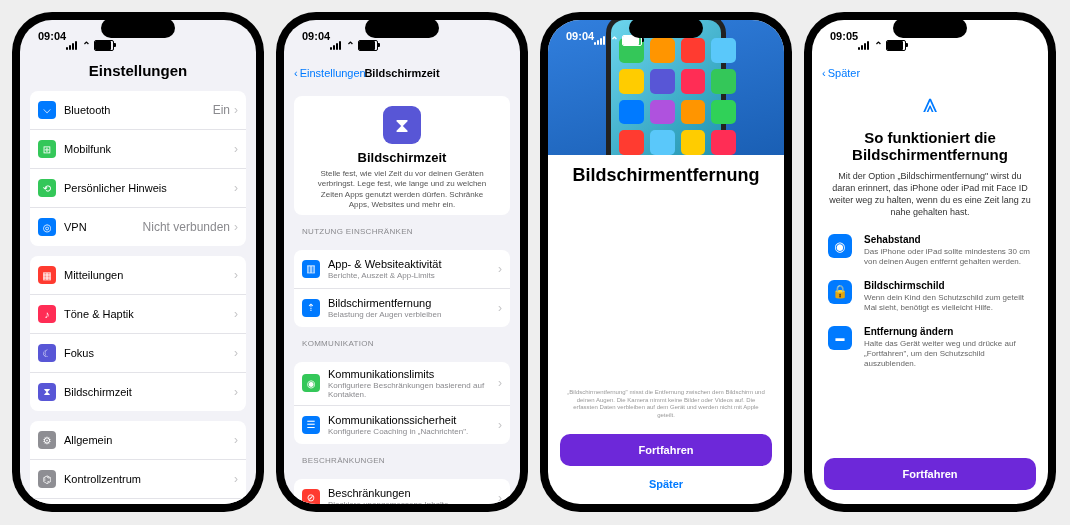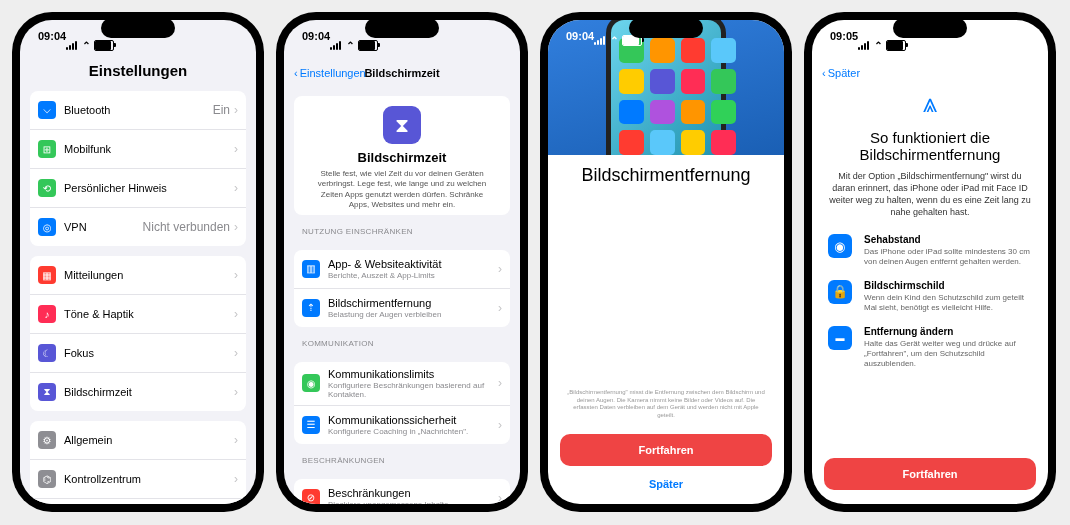--- a/index.html
+++ b/index.html
@@ -29,24 +29,24 @@
   .val{color:#8a8a8e;font-size:12px;margin-right:4px}
   .chev{color:#c5c5c7;font-size:12px}
   .sect-h{font-size:8px;color:#8a8a8e;text-transform:uppercase;padding:12px 8px 4px;letter-spacing:0.3px}
   .hero{text-align:center;padding:4px 16px}
   .hero-ico{width:38px;height:38px;background:#5856d6;border-radius:9px;margin:6px auto;display:flex;align-items:center;justify-content:center;color:#fff;font-size:20px}
   .hero-title{font-weight:700;font-size:13px;margin:4px 0}
   .hero-desc{font-size:8px;color:#555;line-height:1.3}
   .full-img{width:100%;height:165px;background:linear-gradient(165deg,#3584e4,#1a5fb4);border-radius:0;display:flex;align-items:flex-end;justify-content:center;overflow:hidden;margin-top:-30px}
   .mini-phone{width:120px;height:140px;background:linear-gradient(135deg,#6dd5ed,#2193b0);border:5px solid #222;border-bottom:none;border-radius:18px 18px 0 0;padding:18px 8px 0;box-sizing:border-box;display:grid;grid-template-columns:repeat(4,1fr);gap:6px}
   .app-ico{width:100%;aspect-ratio:1;border-radius:5px}
-  .big-title{font-size:18px;font-weight:400;text-align:center;padding:10px 14px 6px;line-height:1.15}
+  .big-title{font-size:18px;font-weight:700;text-align:center;padding:10px 14px 6px;line-height:1.15}
   .body-text{font-size:9px;text-align:center;padding:0 16px;line-height:1.35;color:#333}
   .fine{font-size:6px;color:#999;text-align:center;padding:8px 18px;line-height:1.3}
-  .btn-primary{background:#ef4444;color:#fff;text-align:center;padding:10px;border-radius:10px;margin:6px 12px;font-size:11px;font-weight:600}
+  .btn-primary{background:#6d28d9;color:#fff;text-align:center;padding:10px;border-radius:10px;margin:6px 12px;font-size:11px;font-weight:600}
   .btn-sec{color:#007aff;text-align:center;padding:6px;font-size:11px;font-weight:600}
   .feat{display:flex;gap:12px;padding:6px 16px;align-items:flex-start}
   .feat-ico{width:24px;height:24px;border-radius:6px;flex-shrink:0;display:flex;align-items:center;justify-content:center;color:#fff;font-size:13px}
   .feat-t{font-size:10px;font-weight:600;margin-bottom:2px}
   .feat-d{font-size:8px;color:#666;line-height:1.3}
   .stretch{position:absolute;bottom:8px;left:0;right:0}
   .top-glyph{text-align:center;color:#007aff;font-size:26px;padding-top:2px}
 </style>
 </head>
 <body>

